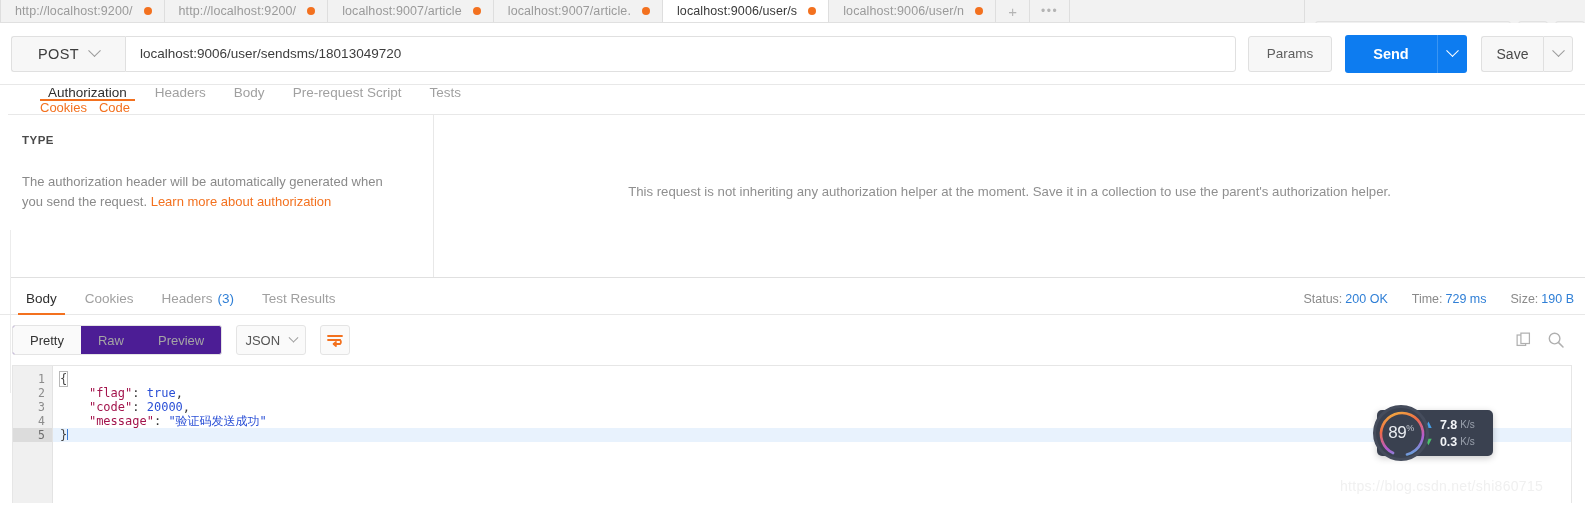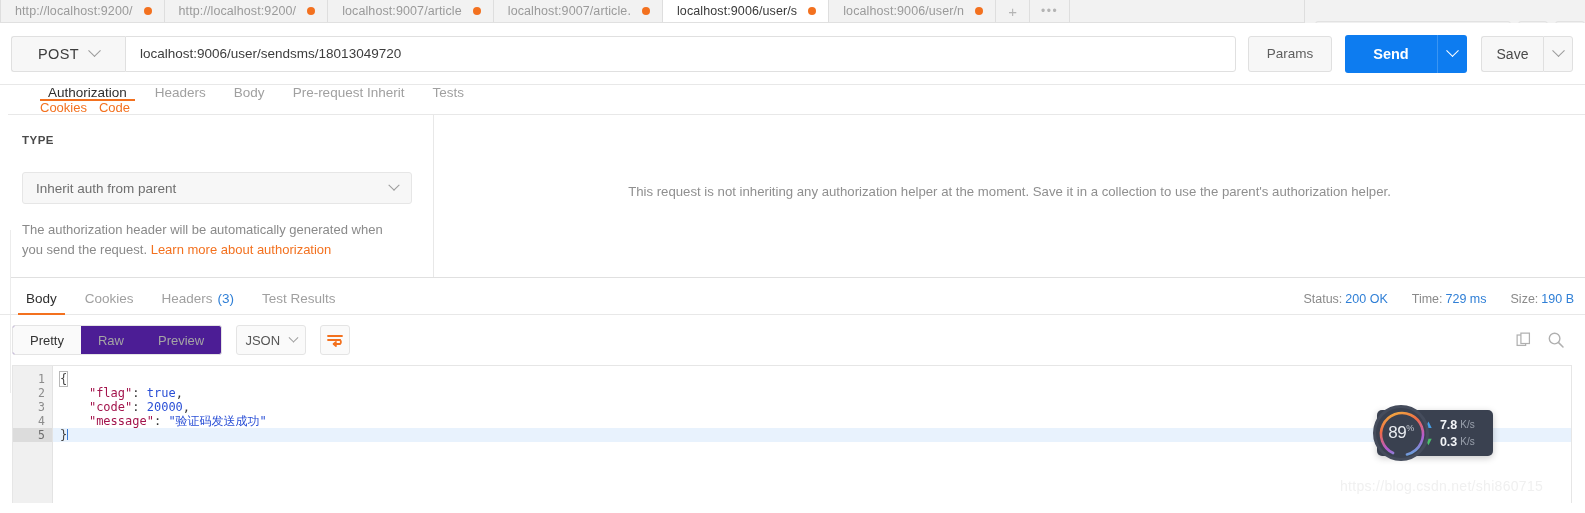--- a/index.html
+++ b/index.html
@@ -479,38 +479,34 @@
         <span class="chev"></span>
       </div>
     </div>
   </div>
 
   <div class="reqtabs">
     <div id="reqtabs-host" style="display:flex;align-items:stretch;">
         <div class="rtab active">Authorization</div>
         <div class="rtab">Headers</div>
         <div class="rtab">Body</div>
-        <div class="rtab">Pre-request Inherit</div>
+        <div class="rtab">Pre-request Script</div>
         <div class="rtab">Tests</div>
       </div>
     <div class="reqtabs-spacer"></div>
     <div id="reqlinks-host" style="display:flex;align-items:stretch;">
         <div class="rlink">Cookies</div>
         <div class="rlink">Code</div>
       </div>
   </div>
 
   <div class="authwrap">
     <div class="left-rail"></div>
     <div class="auth-left">
       <div class="auth-type-label">TYPE</div>
-      <div class="auth-select">
-        <span class="txt">Inherit auth from parent</span>
-        <span class="chev" style="width:8px;height:8px;border-width:1.4px;"></span>
-      </div>
       <div class="auth-note">
         <span>The authorization header will be automatically generated when you send the request. </span><a>Learn more about authorization</a>
       </div>
     </div>
     <div class="auth-right">
       <div class="msg">This request is not inheriting any authorization helper at the moment. Save it in a collection to use the parent's authorization helper.</div>
     </div>
   </div>
 
   <div class="resptabs">

